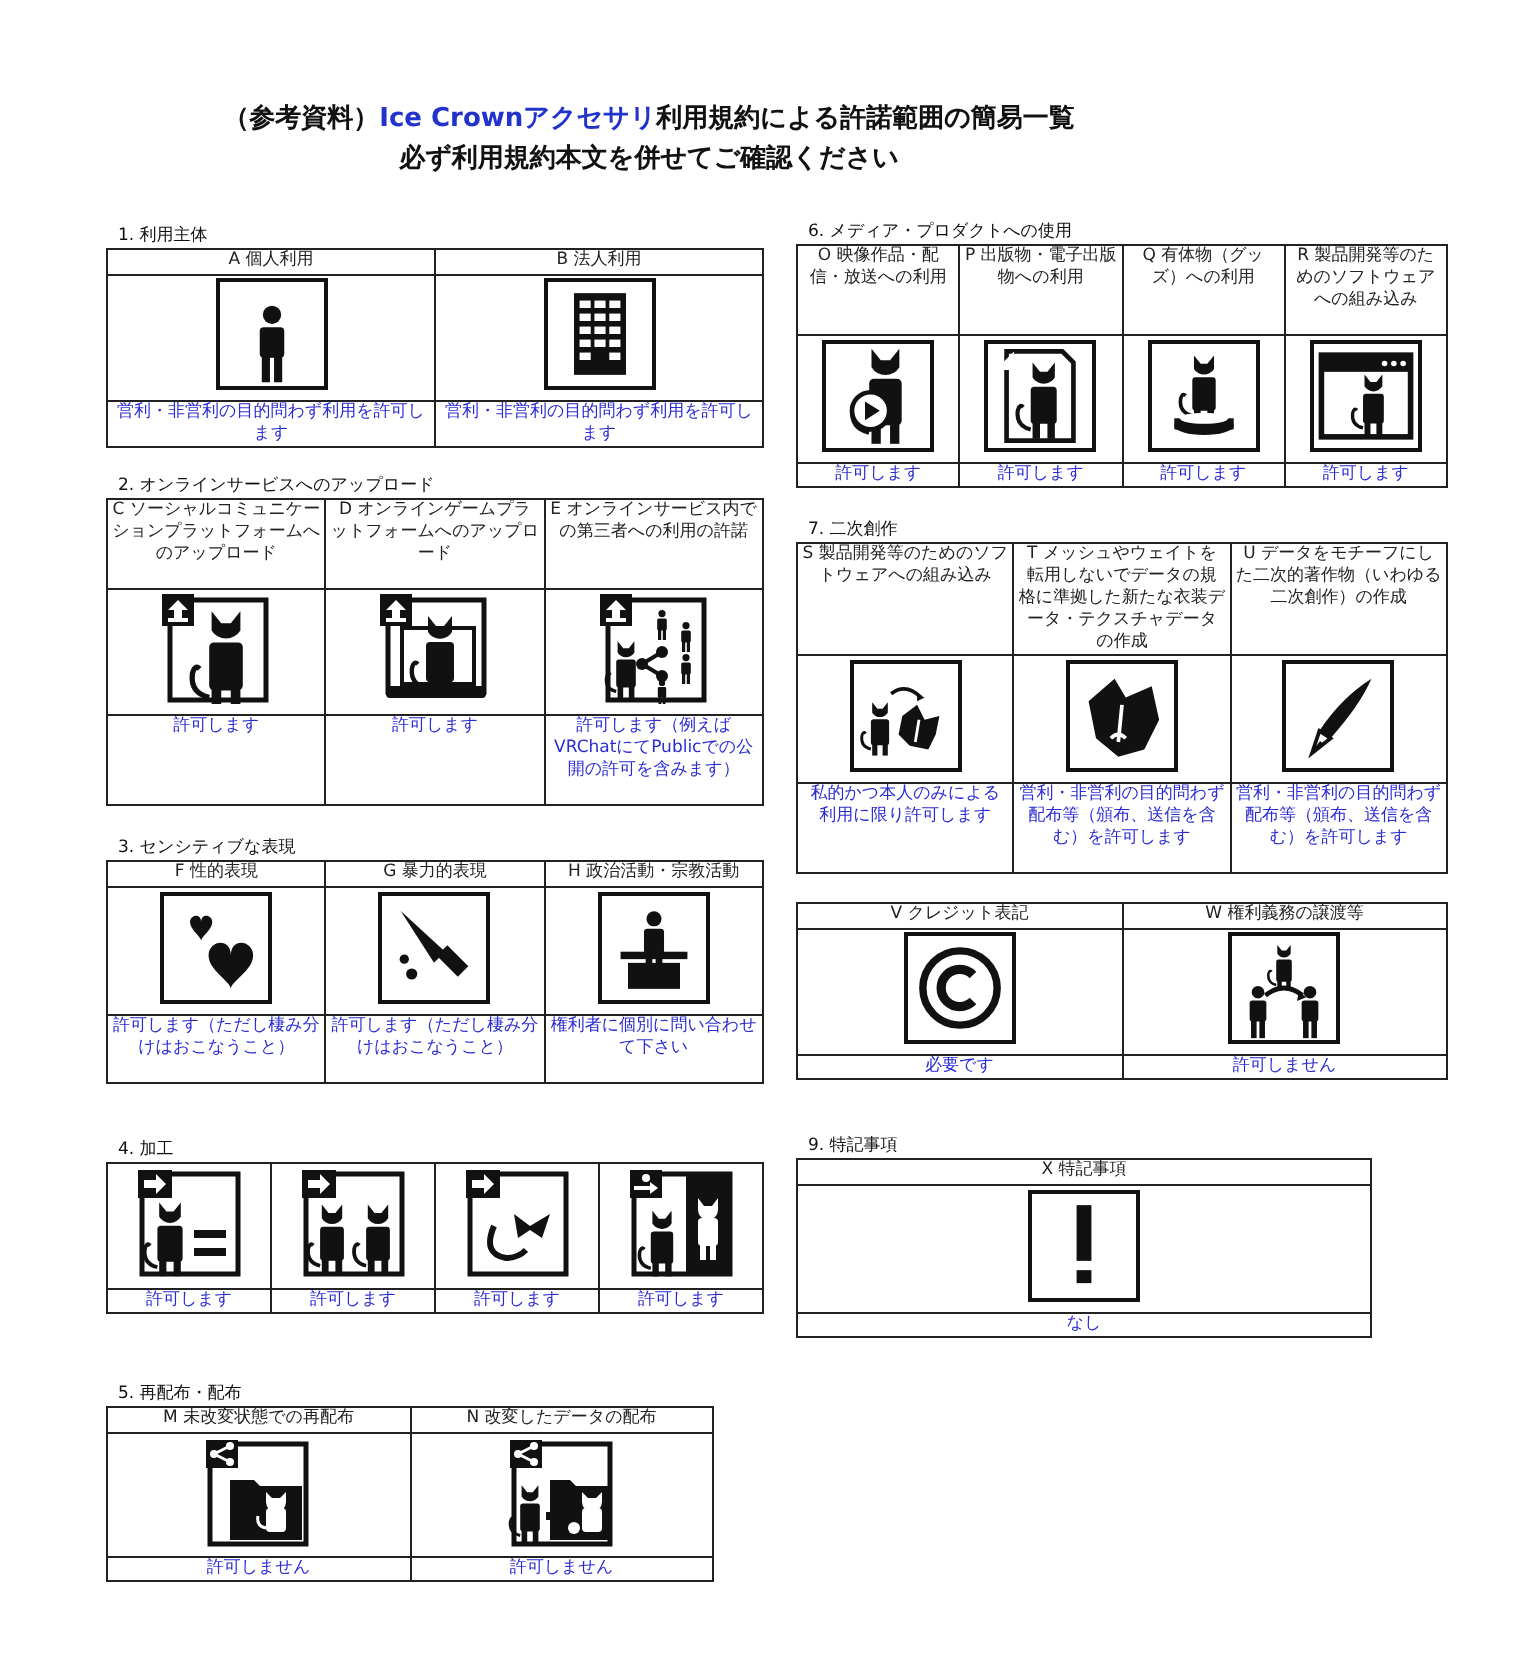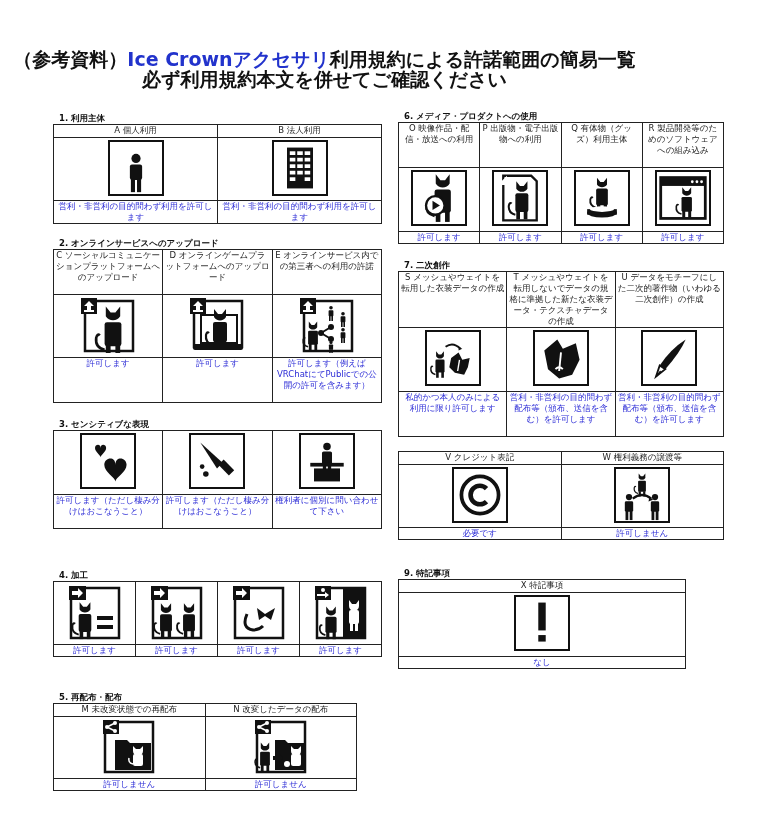--- a/index.html
+++ b/index.html
@@ -1,20 +1,20 @@
 <!DOCTYPE html>
 <html><head>
 <meta charset="utf-8">
 <style>
   html,body{margin:0;padding:0;background:#fff;}
   body{width:765px;height:834px;position:relative;overflow:hidden;font-family:"DejaVu Sans","Liberation Sans",sans-serif;color:#111;}
-  .title{position:absolute;left:0;width:649px;text-align:center;font-weight:bold;font-size:19px;line-height:19px;}
+  .title{position:absolute;left:0;width:649px;text-align:center;font-weight:bold;font-size:13px;line-height:19px;}
   .title .accent{color:#2233cc;}
   .sec{position:absolute;}
-  .sec-h{font-size:8.5px;line-height:12px;height:12px;margin-left:6px;white-space:nowrap;font-weight:bold;}
+  .sec-h{font-size:8.5px;line-height:12px;height:12px;margin-left:6px;white-space:nowrap;}
   table{border-collapse:collapse;table-layout:fixed;width:100%;}
   td{border:1.5px solid #222;padding:0 2px;text-align:center;vertical-align:top;font-size:8.5px;line-height:11px;overflow:hidden;}
   td.hd{font-family:"DejaVu Sans","Liberation Sans",sans-serif;color:#222;}
   td.ic{vertical-align:middle;padding:0;}
   td.st{color:#2b2bd6;}
   .frame{display:inline-block;border:2.5px solid #111;background:#fff;position:relative;box-sizing:border-box;}
   .frame svg{display:block;width:100%;height:100%;}
 </style>
 </head>
 <body>
@@ -138,20 +138,25 @@
       <td class="st">許可します（例えばVRChatにてPublicでの公開の許可を含みます）</td>
     </tr>
   </tbody>
     </table>
 </div>
 
 <div class="sec" style="left:53px;top:418px;width:329px;">
   <div class="sec-h">3. センシティブな表現</div>
   <table>
     <tbody>
+        <tr style="height:13px;">
+      <td class="hd">F 性的表現</td>
+      <td class="hd">G 暴力的表現</td>
+      <td class="hd">H 政治活動・宗教活動</td>
+    </tr>
     <tr style="height:64px;">
       <td class="ic"><span class="frame" style="width:56px;height:56px;">
         <svg viewBox="0 0 56 56">
                 <path d="M14,14 c0,-4 6,-5 6,0 c0,-5 6,-4 6,0 c0,4 -6,8 -6,10 c0,-2 -6,-6 -6,-10Z" fill="#111"></path>
                 <path d="M24,32 c0,-8 12,-10 12,0 c0,-10 12,-8 12,0 c0,8 -12,14 -12,18 c0,-4 -12,-10 -12,-18Z" fill="#111"></path>
               </svg></span></td>
       <td class="ic"><span class="frame" style="width:56px;height:56px;">
         <svg viewBox="0 0 56 56">
                 <path d="M10,8 L34,30 L28,36 Z" fill="#111"></path>
                 <rect x="30" y="31" width="16" height="8" transform="rotate(45 38 35)" fill="#111"></rect>
@@ -281,21 +286,21 @@
     </table>
 </div>
 
 <div class="sec" style="left:398px;top:110px;width:326px;">
   <div class="sec-h">6. メディア・プロダクトへの使用</div>
   <table>
     <tbody>
         <tr style="height:45px;padding-left:36px;">
       <td class="hd">O 映像作品・配信・放送への利用</td>
       <td class="hd">P 出版物・電子出版物への利用</td>
-      <td class="hd">Q 有体物（グッズ）利用主体</td>
+      <td class="hd">Q 有体物（グッズ）への利用</td>
       <td class="hd">R 製品開発等のためのソフトウェアへの組み込み</td>
     </tr>
     <tr style="height:64px;">
       <td class="ic"><span class="frame" style="width:56px;height:56px;">
         <svg viewBox="0 0 56 56">
                 <use href="#cat" transform="translate(32,30) scale(1.25)"></use>
                 <circle cx="24" cy="36" r="10" fill="#fff" stroke="#111" stroke-width="2.5"></circle>
                 <path d="M21,31 L29,36 L21,41Z" fill="#111"></path>
               </svg></span></td>
       <td class="ic"><span class="frame" style="width:56px;height:56px;">
@@ -331,21 +336,21 @@
     </tr>
   </tbody>
     </table>
 </div>
 
 <div class="sec" style="left:398px;top:259px;width:326px;">
   <div class="sec-h">7. 二次創作</div>
   <table>
     <tbody>
         <tr style="height:56px;">
-      <td class="hd">S メッシュやウェイトを転用した衣装データの作成</td>
+      <td class="hd">S 製品開発等のためのソフトウェアへの組み込み</td>
       <td class="hd">T メッシュやウェイトを転用しないでデータの規格に準拠した新たな衣装データ・テクスチャデータの作成</td>
       <td class="hd">U データをモチーフにした二次的著作物（いわゆる二次創作）の作成</td>
     </tr>
     <tr style="height:64px;">
       <td class="ic"><span class="frame" style="width:56px;height:56px;">
         <svg viewBox="0 0 56 56">
                 <use href="#cat" transform="translate(14,36) scale(0.7)"></use>
                 <path d="M20,16 q8,-6 16,2" stroke="#111" stroke-width="2" fill="none"></path>
                 <path d="M34,16 L38,18 L34,20Z" fill="#111"></path>
                 <path d="M26,28 L34,22 L38,30 L46,28 L44,38 L40,46 L30,44 L24,38Z" fill="#111"></path>

